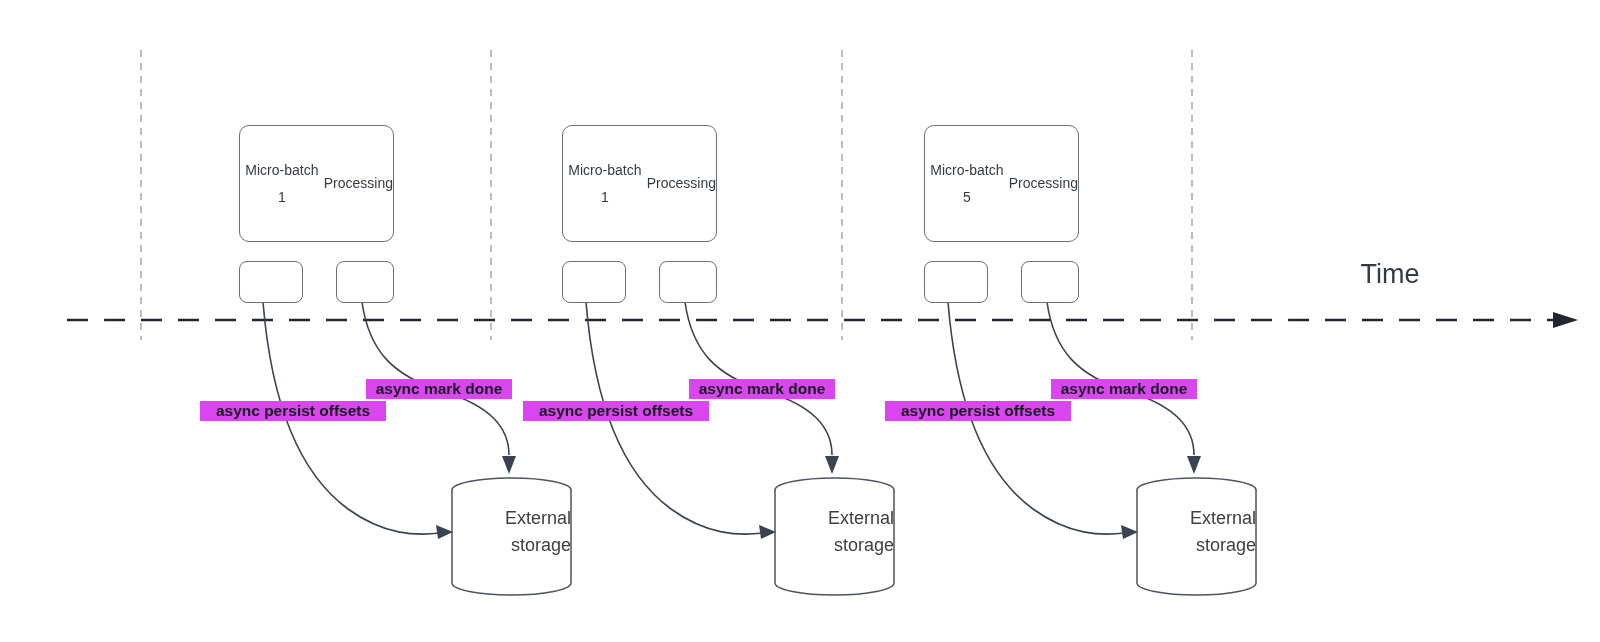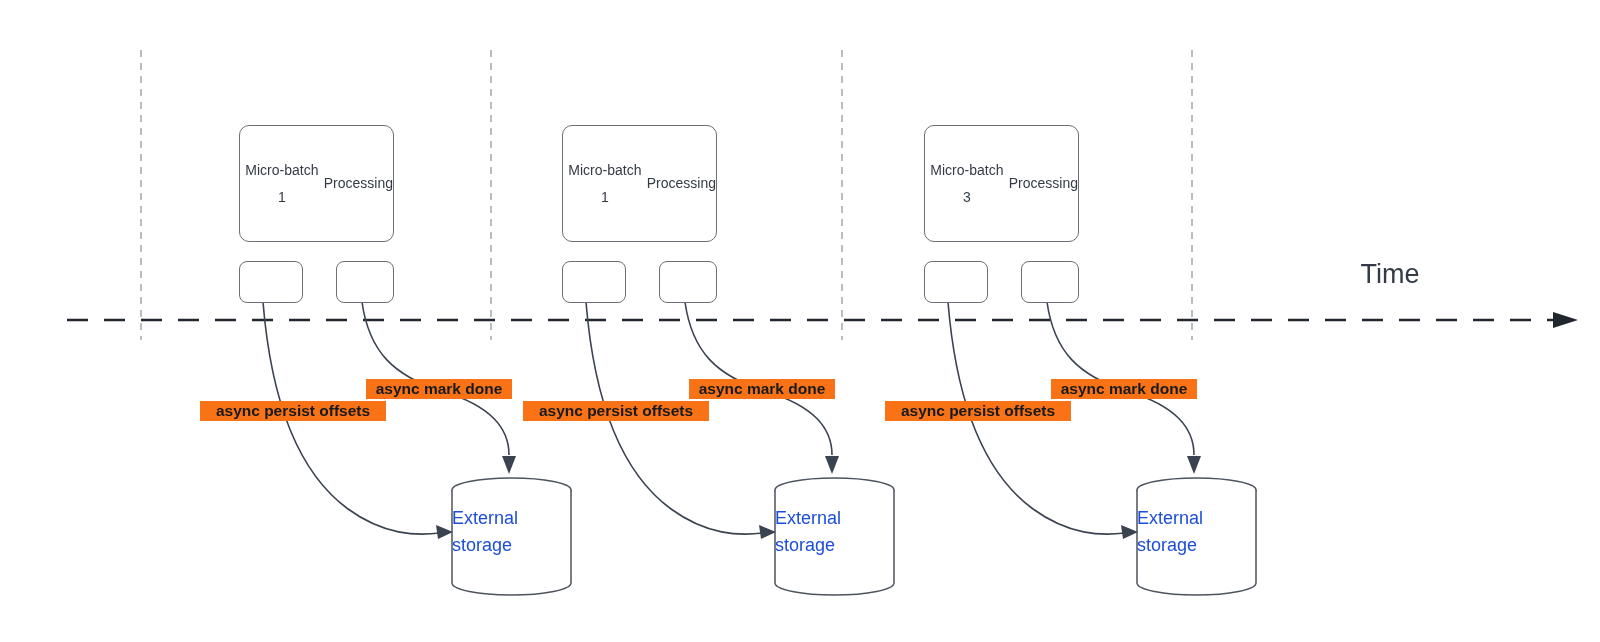--- a/index.html
+++ b/index.html
@@ -29,28 +29,28 @@
   }
   .task-box {
     position: absolute; top: 261px; height: 42px;
     border: 1.3px solid #6b7076; border-radius: 8px; background: #ffffff;
   }
   .task-box.left  { left: 39px;  width: 64px; }
   .task-box.right { left: 136px; width: 58px; }
   .edge-label {
     position: absolute;
     font-size: 15.5px; font-weight: bold; color: #161a1e;
-    background: #f97316; text-align: center; line-height: 20px;
+    background: #d946ef; text-align: center; line-height: 20px;
     white-space: nowrap;
   }
   .edge-label.persist { left: 0px;   top: 401px; width: 186px; }
   .edge-label.done    { left: 166px; top: 379px; width: 146px; }
   .storage-label {
     position: absolute; left: 252px; top: 505px; width: 119px;
-    text-align: left; font-size: 18px; line-height: 27px; color: #1d4ed8;
+    text-align: right; font-size: 18px; line-height: 27px; color: #404040;
   }
 </style>
 </head>
 <body>
 
 <div class="canvas">
 
   <svg class="bg-svg" width="1600" height="642" viewBox="0 0 1600 642">
     <line x1="141" y1="50" x2="141" y2="340" stroke="#b9bcc0" stroke-width="2" stroke-dasharray="7 6"></line>
     <line x1="491" y1="50" x2="491" y2="340" stroke="#b9bcc0" stroke-width="2" stroke-dasharray="7 6"></line>
@@ -111,21 +111,21 @@
   <div class="group" style="left:885px">
     <svg class="group-svg" viewBox="0 0 400 642">
       <ellipse cx="311.5" cy="490" rx="59.5" ry="12" fill="#ffffff" stroke="#4d545e" stroke-width="1.5"></ellipse>
       <path d="M 252 490 L 252 583 A 59.5 12 0 0 0 371 583 L 371 490" fill="#ffffff" stroke="#4d545e" stroke-width="1.5"></path>
       <path d="M 63 302 C 70 388, 92 468, 148 509 C 184 535, 216 536, 240 533" fill="none" stroke="#3b4350" stroke-width="1.6"></path>
       <polygon points="253,532 236,525 238,539" fill="#3b4350"></polygon>
       <path d="M 162 302 C 169 352, 194 376, 242 391 C 291 406, 309 428, 309 455" fill="none" stroke="#3b4350" stroke-width="1.6"></path>
       <polygon points="309,474 302,456 316,456" fill="#3b4350"></polygon>
     </svg>
     <div class="mb-box">
-      <div>Micro-batch 3</div>
+      <div>Micro-batch 5</div>
       <div>Processing</div>
     </div>
     <div class="task-box left"></div>
     <div class="task-box right"></div>
     <div class="edge-label persist">async persist offsets</div>
     <div class="edge-label done">async mark done</div>
     <div class="storage-label">
       <div>External</div>
       <div>storage</div>
     </div>

